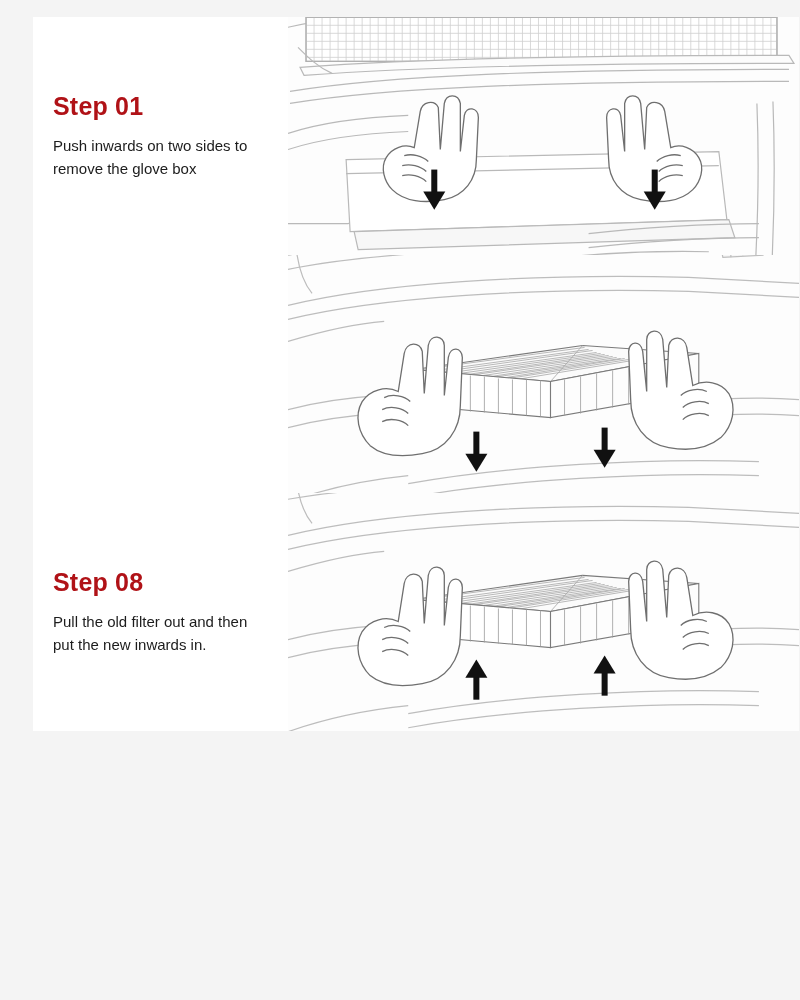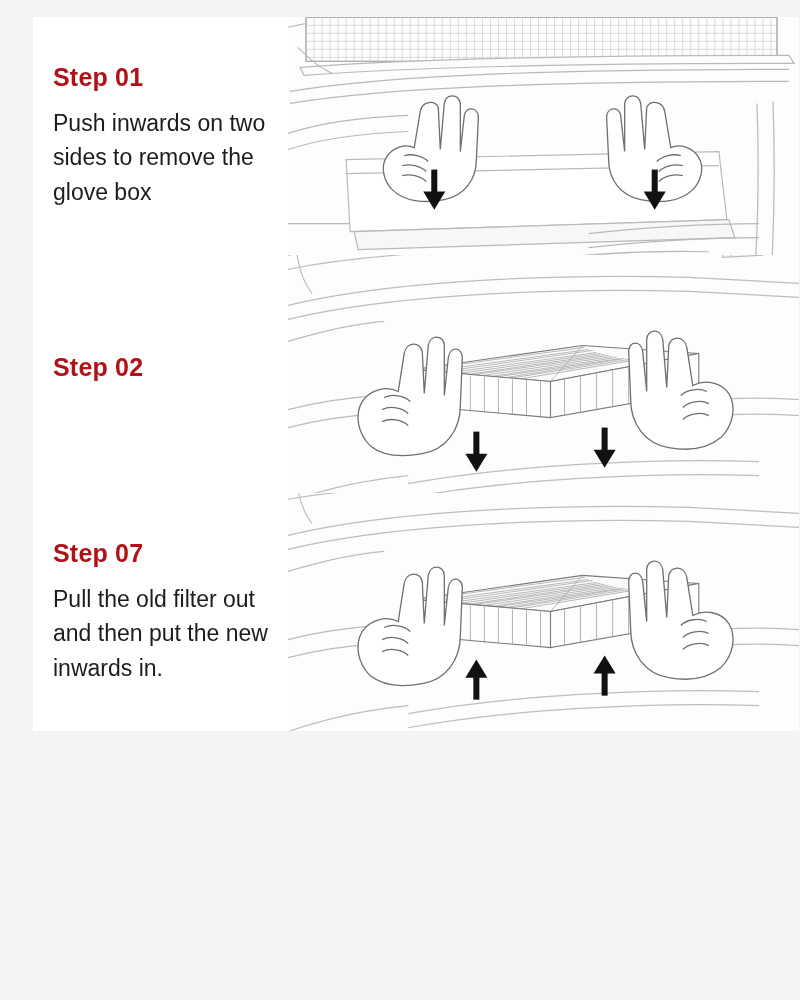--- a/index.html
+++ b/index.html
@@ -44,21 +44,21 @@
   }
   .step-title {
     color: #b01217;
     font-size: 25px;
     font-weight: bold;
     margin: 0 0 14px 0;
     letter-spacing: 0.2px;
   }
   .step-desc {
     color: #1c1c1c;
-    font-size: 23px;
+    font-size: 15px;
     line-height: 1.48;
     margin: 0;
   }
   .step-figure {
     flex: 1 1 auto;
     position: relative;
     background: #fdfdfd;
     overflow: hidden;
   }
   .figure-svg {
@@ -134,21 +134,20 @@
         <g fill="#111111">
           <rect x="363" y="186" width="6" height="26"></rect>
           <path d="M355 208 L 366 226 L 377 208 Z"></path>
         </g>
       </svg>
     </div>
   </div>
 
   <div class="step-card">
     <div class="step-text">
-      <div class="step-title">Step 02</div>
     </div>
     <div class="step-figure">
       <svg class="figure-svg" viewBox="0 0 510 305" preserveAspectRatio="xMidYMid slice">
         <rect x="0" y="0" width="510" height="305" fill="#fdfdfd"></rect>
         <g stroke="#bdbdbd" stroke-width="1.2" fill="none">
           <path d="M0 34 C 80 18, 220 10, 360 12 L510 18"></path>
           <path d="M0 48 C 80 32, 220 24, 360 26 L510 32"></path>
           <path d="M8 26 C 10 44, 14 60, 24 72"></path>
           <rect x="18" y="8" width="50" height="24" rx="4" fill="#fbfbfb"></rect>
           <path d="M0 84 C 90 62, 240 52, 400 56 L510 62"></path>
@@ -200,21 +199,21 @@
         <g fill="#111111">
           <rect x="313" y="206" width="6" height="26"></rect>
           <path d="M305 228 L 316 246 L 327 228 Z"></path>
         </g>
       </svg>
     </div>
   </div>
 
   <div class="step-card">
     <div class="step-text">
-      <div class="step-title">Step 07</div>
+      <div class="step-title">Step 08</div>
       <div class="step-desc">Pull the old filter out and then put the new inwards in.</div>
     </div>
     <div class="step-figure">
       <svg class="figure-svg" viewBox="0 0 510 305" preserveAspectRatio="xMidYMid slice">
         <rect x="0" y="0" width="510" height="305" fill="#fdfdfd"></rect>
         <g stroke="#bdbdbd" stroke-width="1.2" fill="none">
           <path d="M0 26 C 80 12, 220 6, 360 8 L510 14"></path>
           <path d="M0 40 C 80 26, 220 20, 360 22 L510 28"></path>
           <path d="M8 18 C 10 36, 14 52, 24 64"></path>
           <rect x="18" y="2" width="50" height="22" rx="4" fill="#fbfbfb"></rect>

